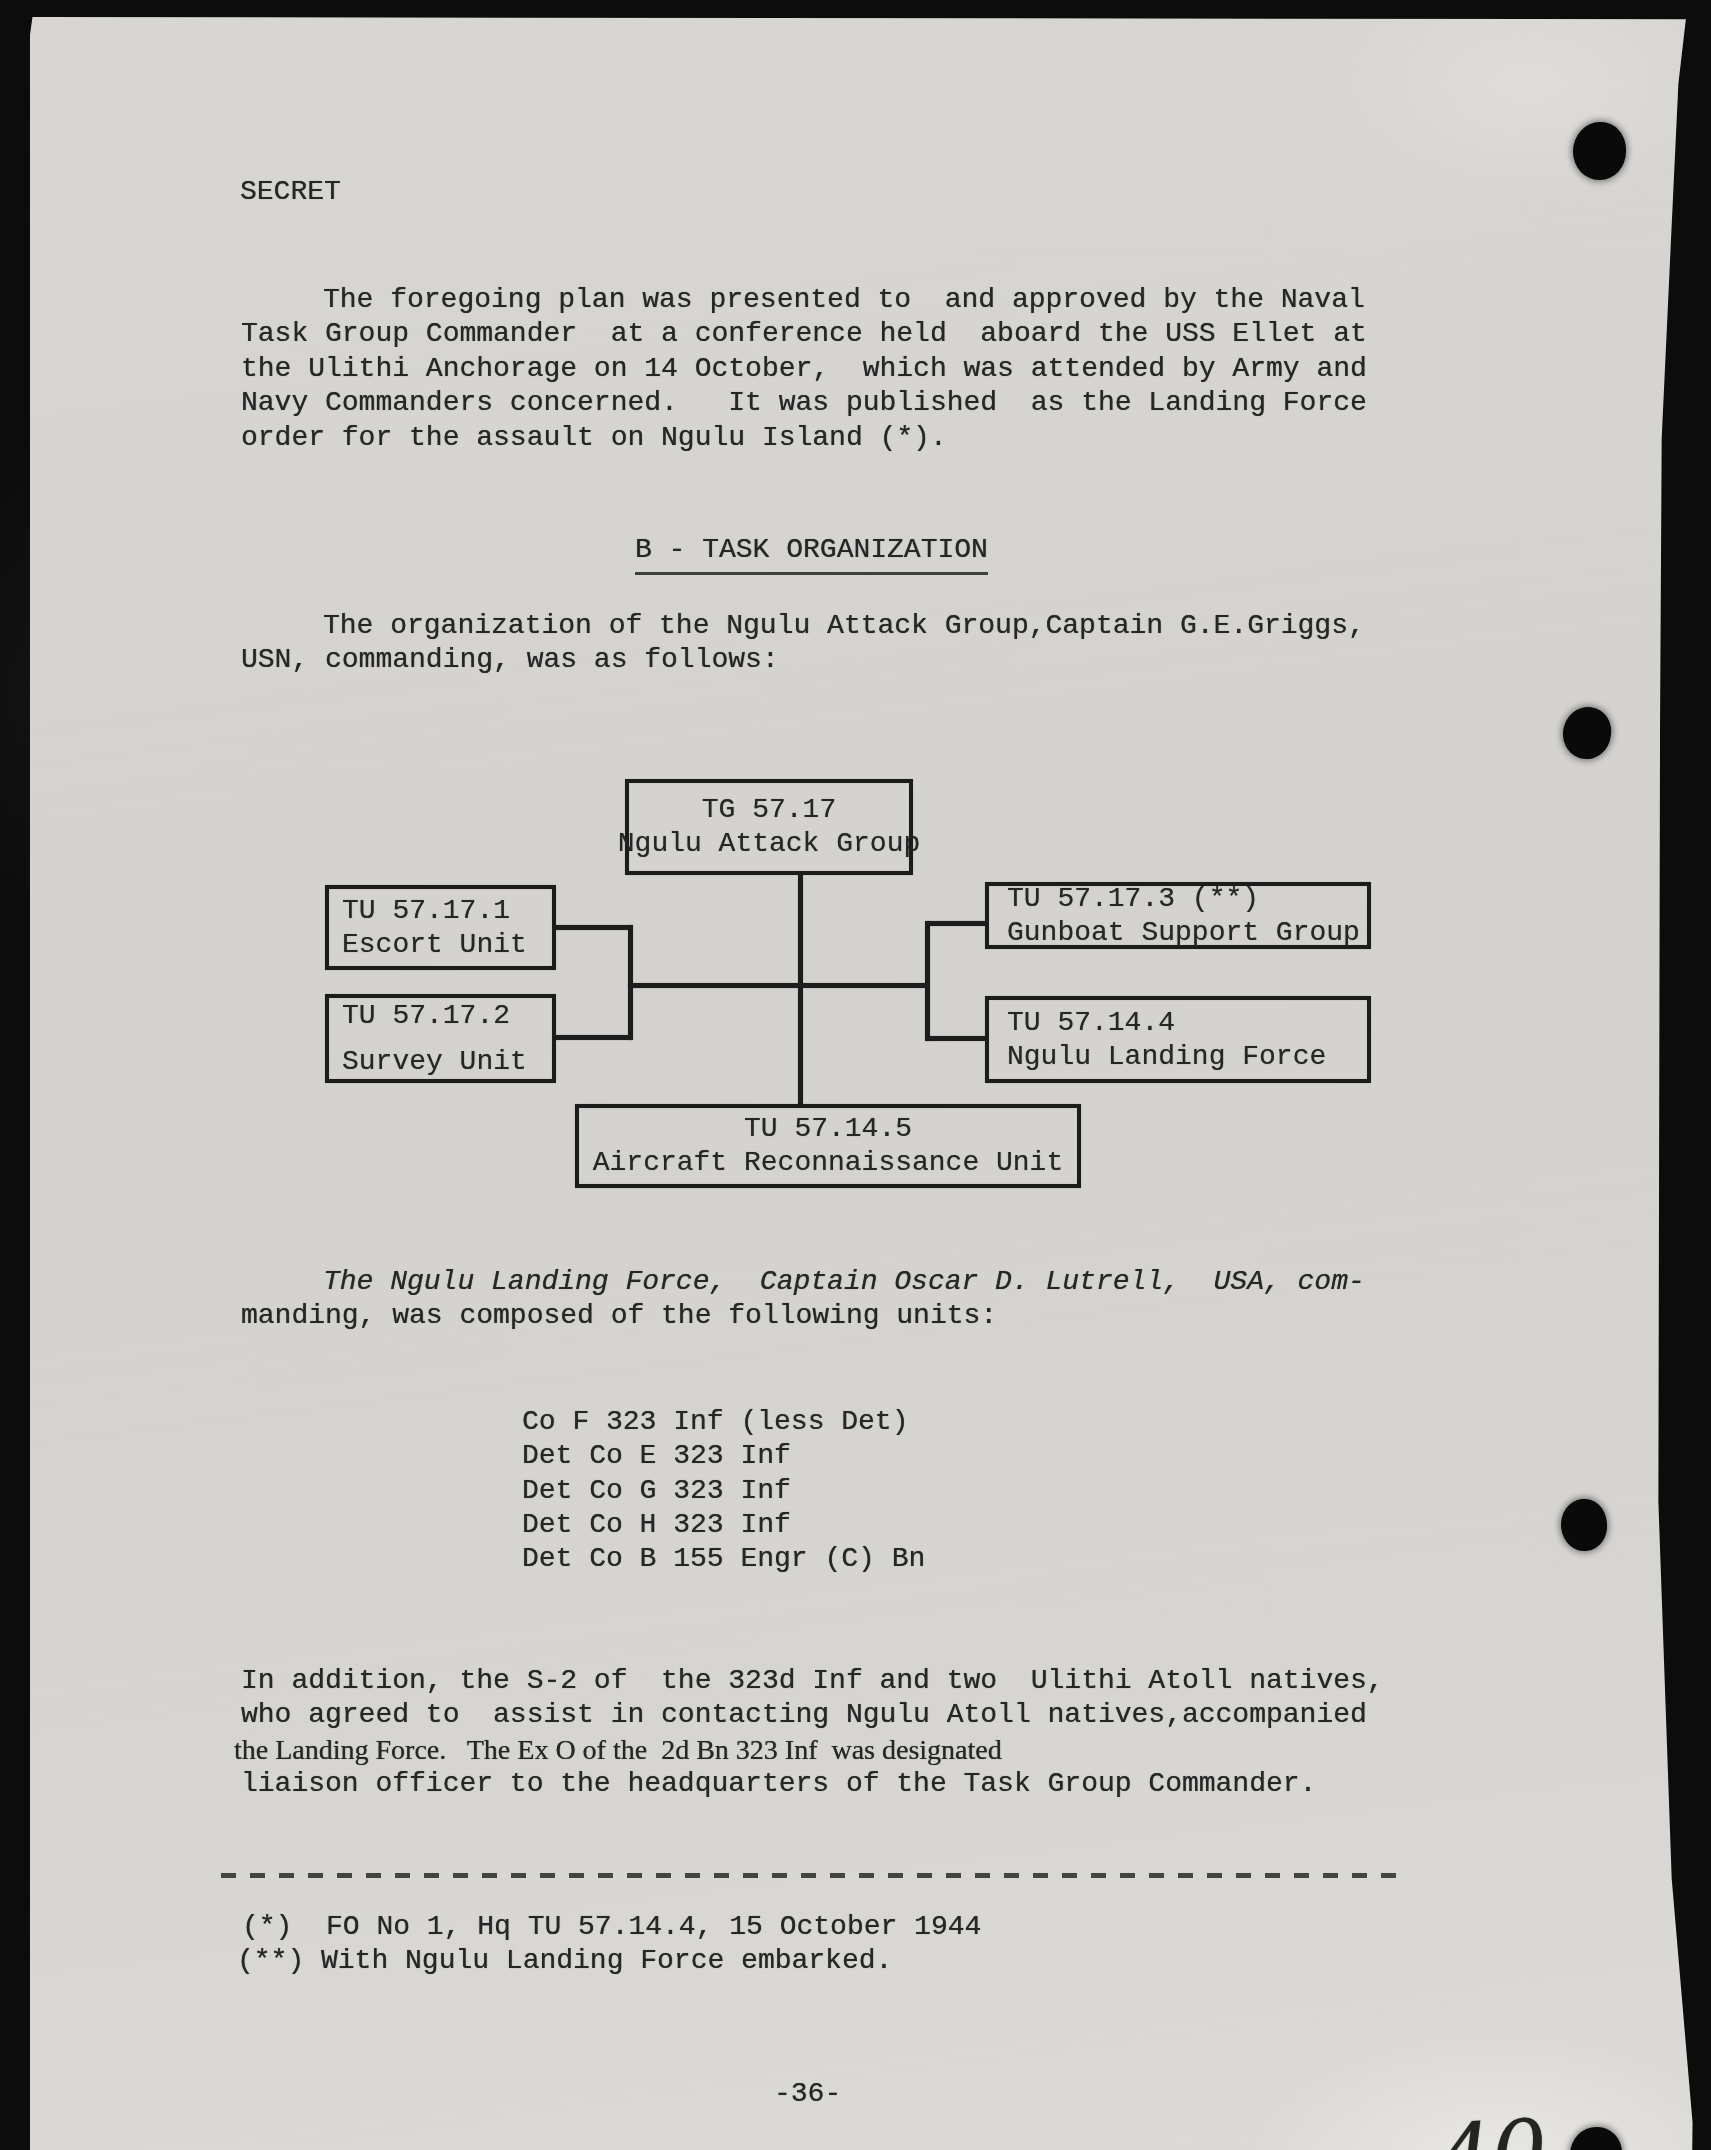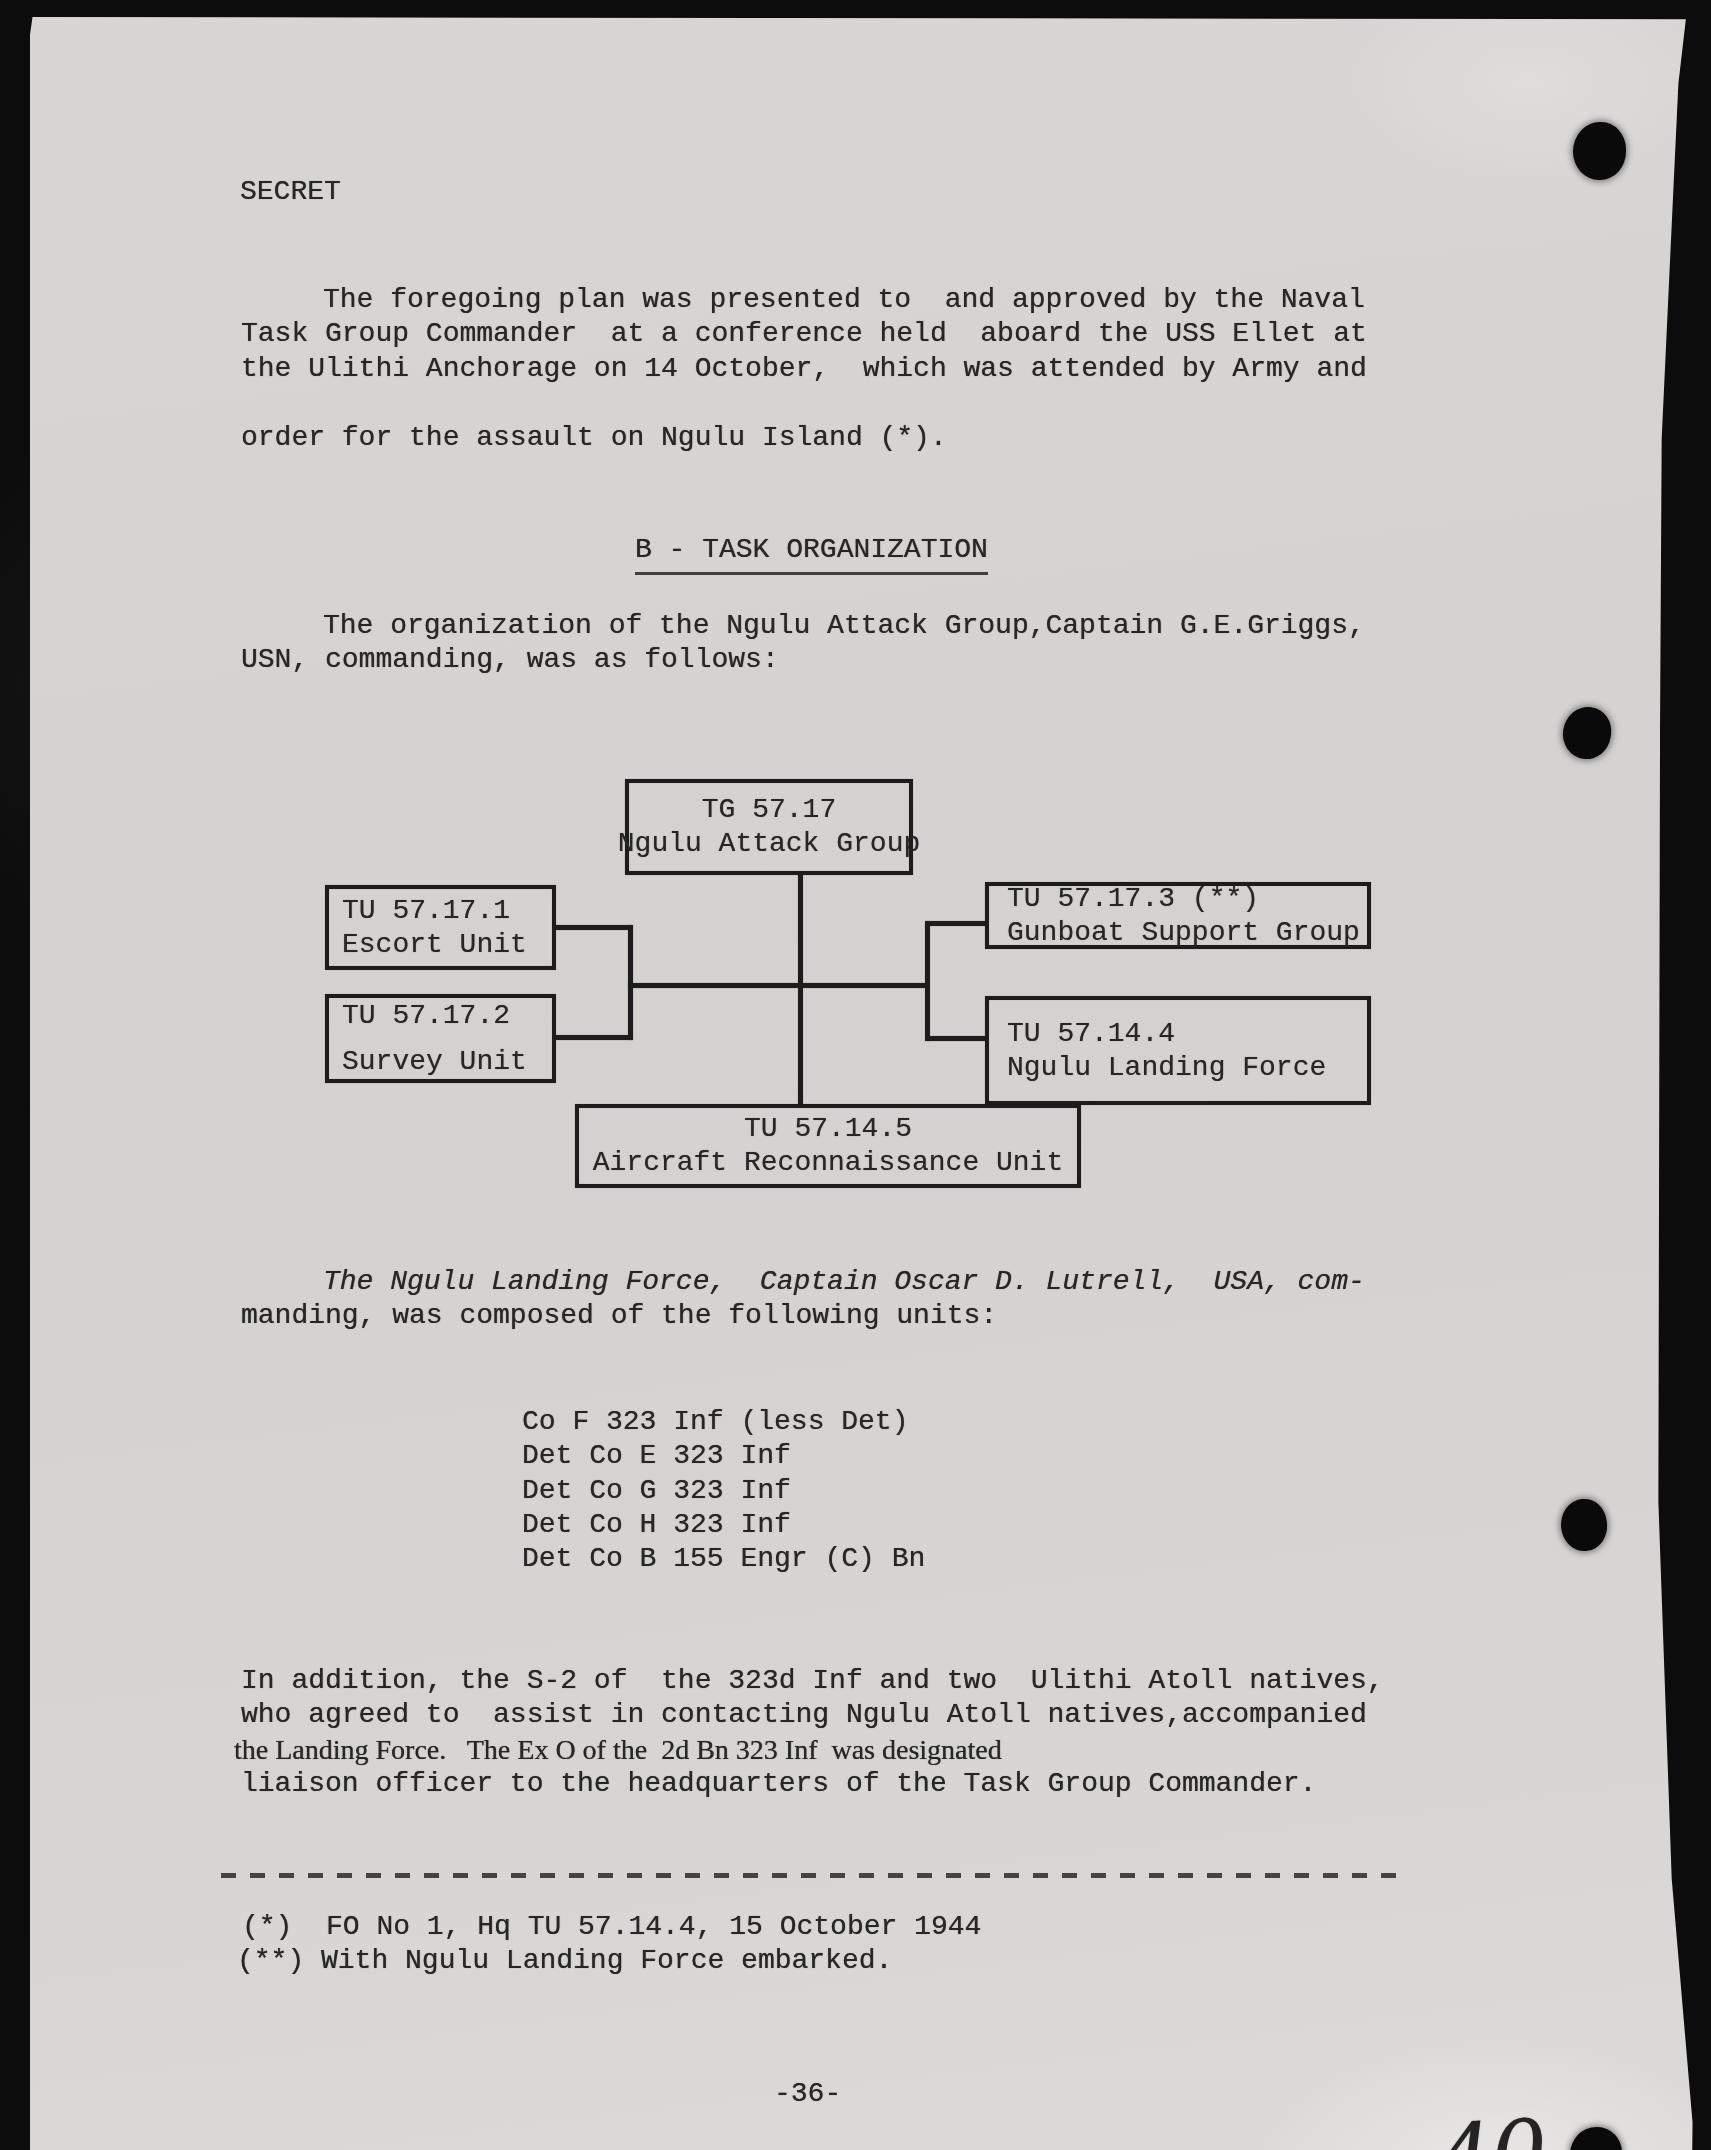--- a/index.html
+++ b/index.html
@@ -81,20 +81,21 @@
   <div class="hole" style="left:1573px;top:122px;width:53px;height:58px;"></div>
   <div class="hole" style="left:1563px;top:707px;width:48px;height:52px;transform:rotate(8deg);"></div>
   <div class="hole" style="left:1561px;top:1499px;width:46px;height:52px;transform:rotate(-6deg);"></div>
   <div class="hole" style="left:1570px;top:2127px;width:52px;height:54px;"></div>
 
   <div class="t" style="left:240px;top:175px;">SECRET</div>
 
   <div class="t" style="left:323px;top:283px;">The foregoing plan was presented to  and approved by the Naval</div>
   <div class="t" style="left:241px;top:317px;">Task Group Commander  at a conference held  aboard the USS Ellet at</div>
   <div class="t" style="left:241px;top:352px;">the Ulithi Anchorage on 14 October,  which was attended by Army and</div>
+  <div class="t" style="left:241px;top:386px;">Navy Commanders concerned.   It was published  as the Landing Force</div>
   <div class="t" style="left:241px;top:421px;">order for the assault on Ngulu Island (*).</div>
 
   <div class="t" style="left:323px;top:609px;">The organization of the Ngulu Attack Group,Captain G.E.Griggs,</div>
 
   <div class="t heading" style="left:635px;top:533px;">B - TASK ORGANIZATION</div>
   <div class="t" style="left:241px;top:643px;">USN, commanding, was as follows:</div>
 
   <div style="position:absolute;inset:0;">
 
     <div class="conn" style="left:798px;top:873px;width:4.7px;height:232px;"></div>
@@ -115,21 +116,21 @@
       <span>Escort Unit</span>
     </div>
     <div class="obox left" style="left:985px;top:882px;width:386px;height:67px;padding-left:18px;">
       <span>TU 57.17.3 (**)</span>
       <span>Gunboat Support Group</span>
     </div>
     <div class="obox left" style="left:325px;top:994px;width:231px;height:89px;padding-left:13px;gap:12px;">
       <span>TU 57.17.2</span>
       <span>Survey Unit</span>
     </div>
-    <div class="obox left" style="left:985px;top:996px;width:386px;height:109px;padding-left:18px;">
+    <div class="obox left" style="left:985px;top:996px;width:386px;height:87px;padding-left:18px;">
       <span>TU 57.14.4</span>
       <span>Ngulu Landing Force</span>
     </div>
     <div class="obox center" style="left:575px;top:1104px;width:506px;height:84px;">
       <span>TU 57.14.5</span>
       <span>Aircraft Reconnaissance Unit</span>
     </div>
   </div>
 
   <div class="t" style="left:323px;top:1265px;font-style:italic;">The Ngulu Landing Force,  Captain Oscar D. Lutrell,  USA, com-</div>

